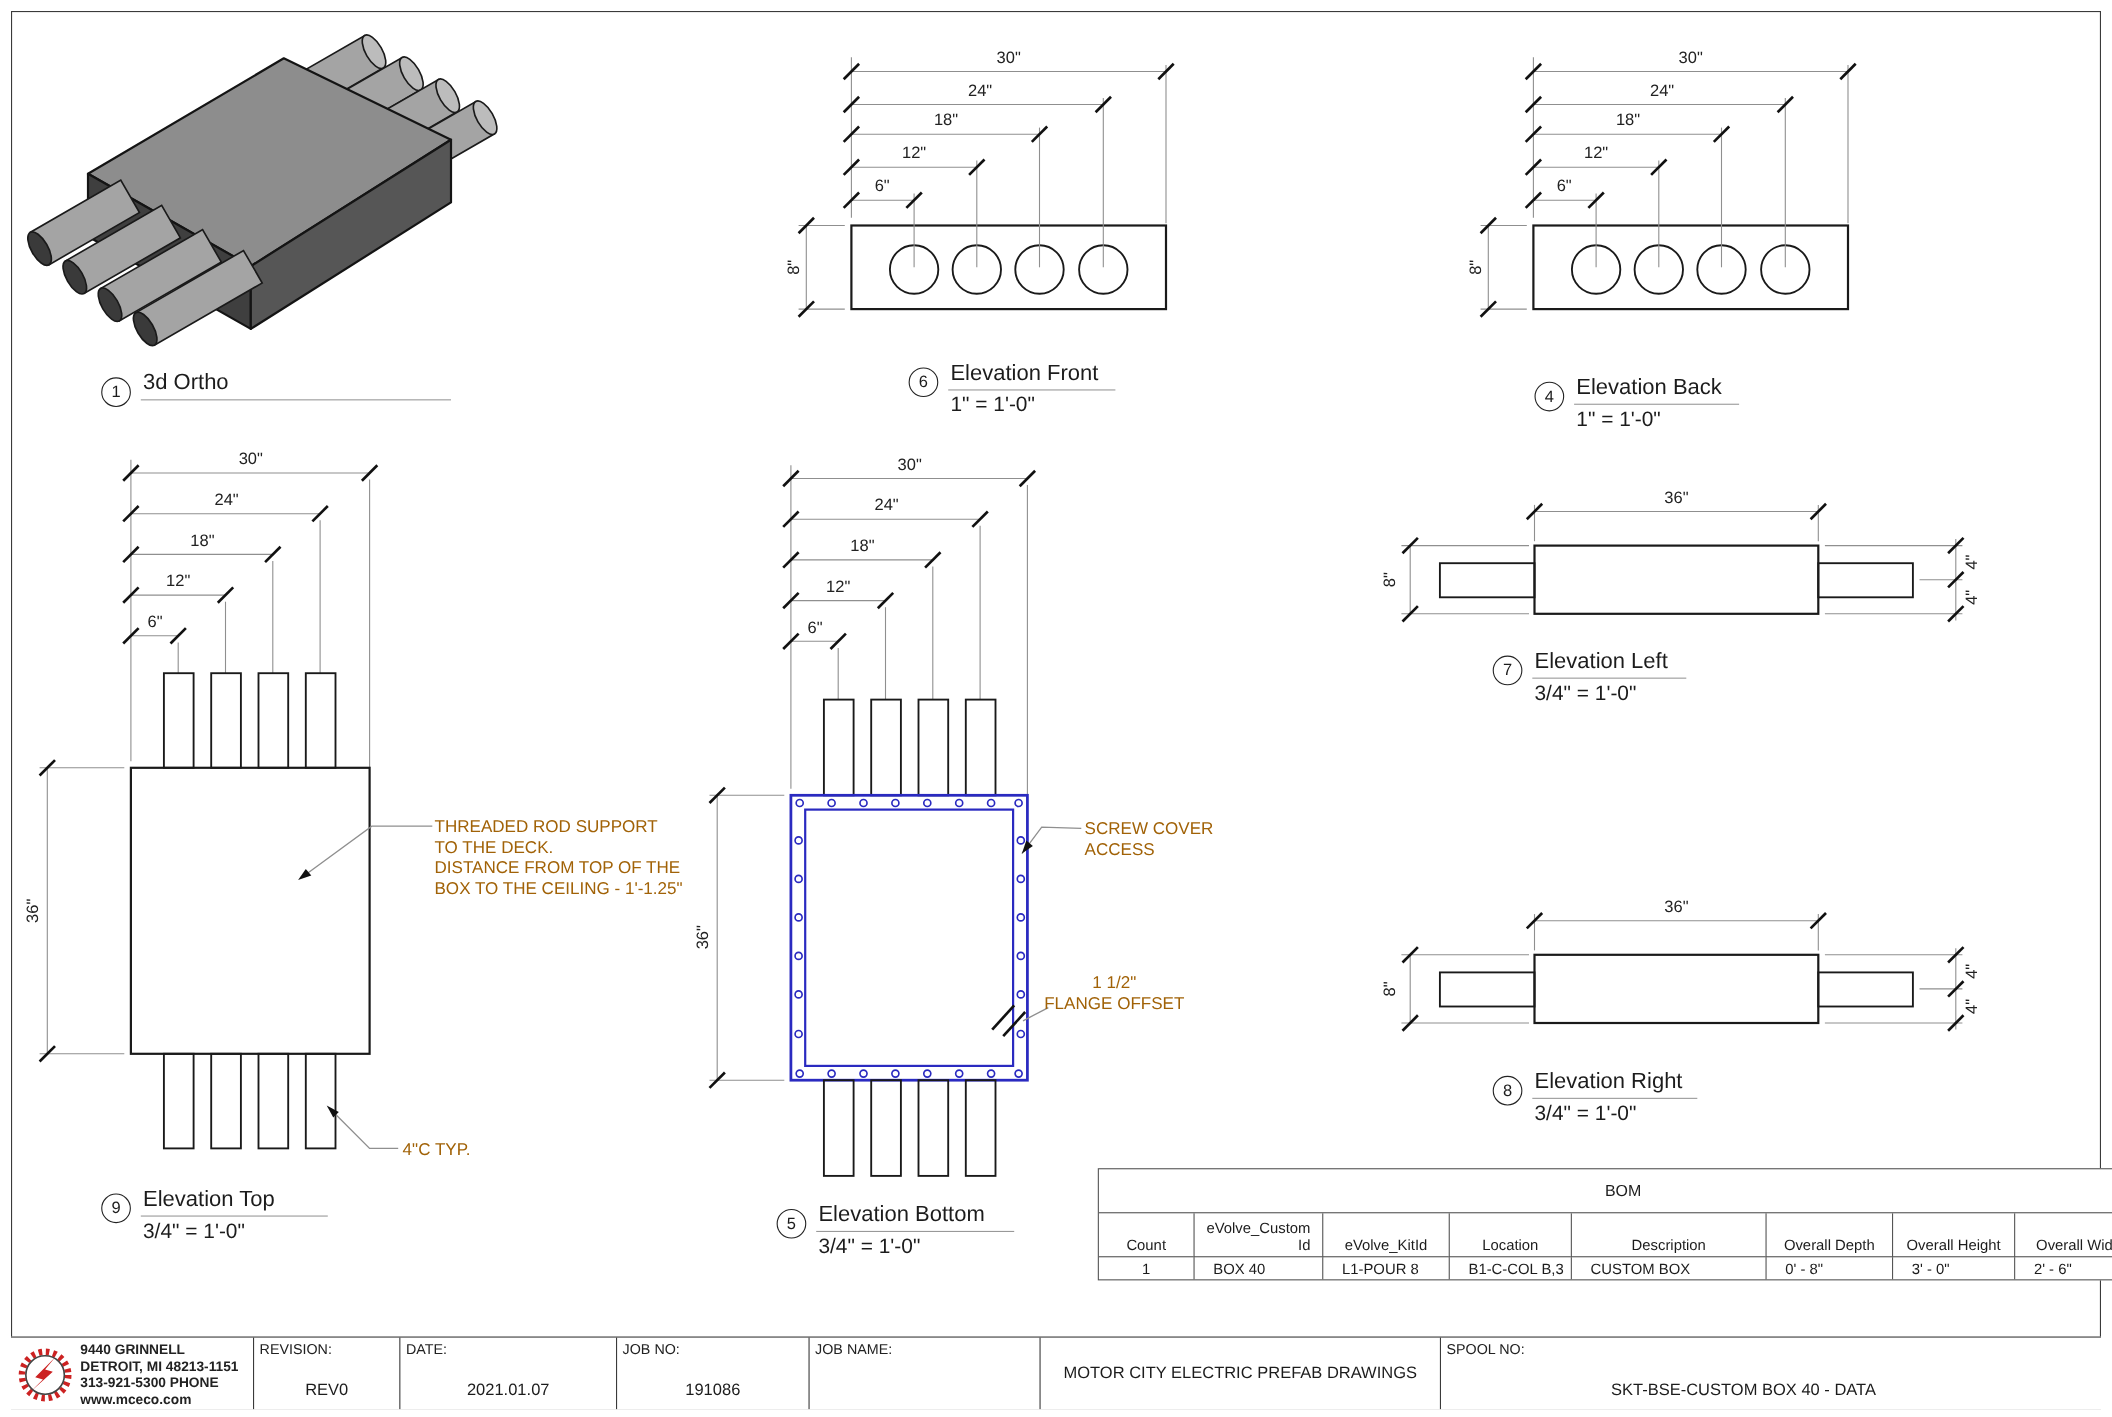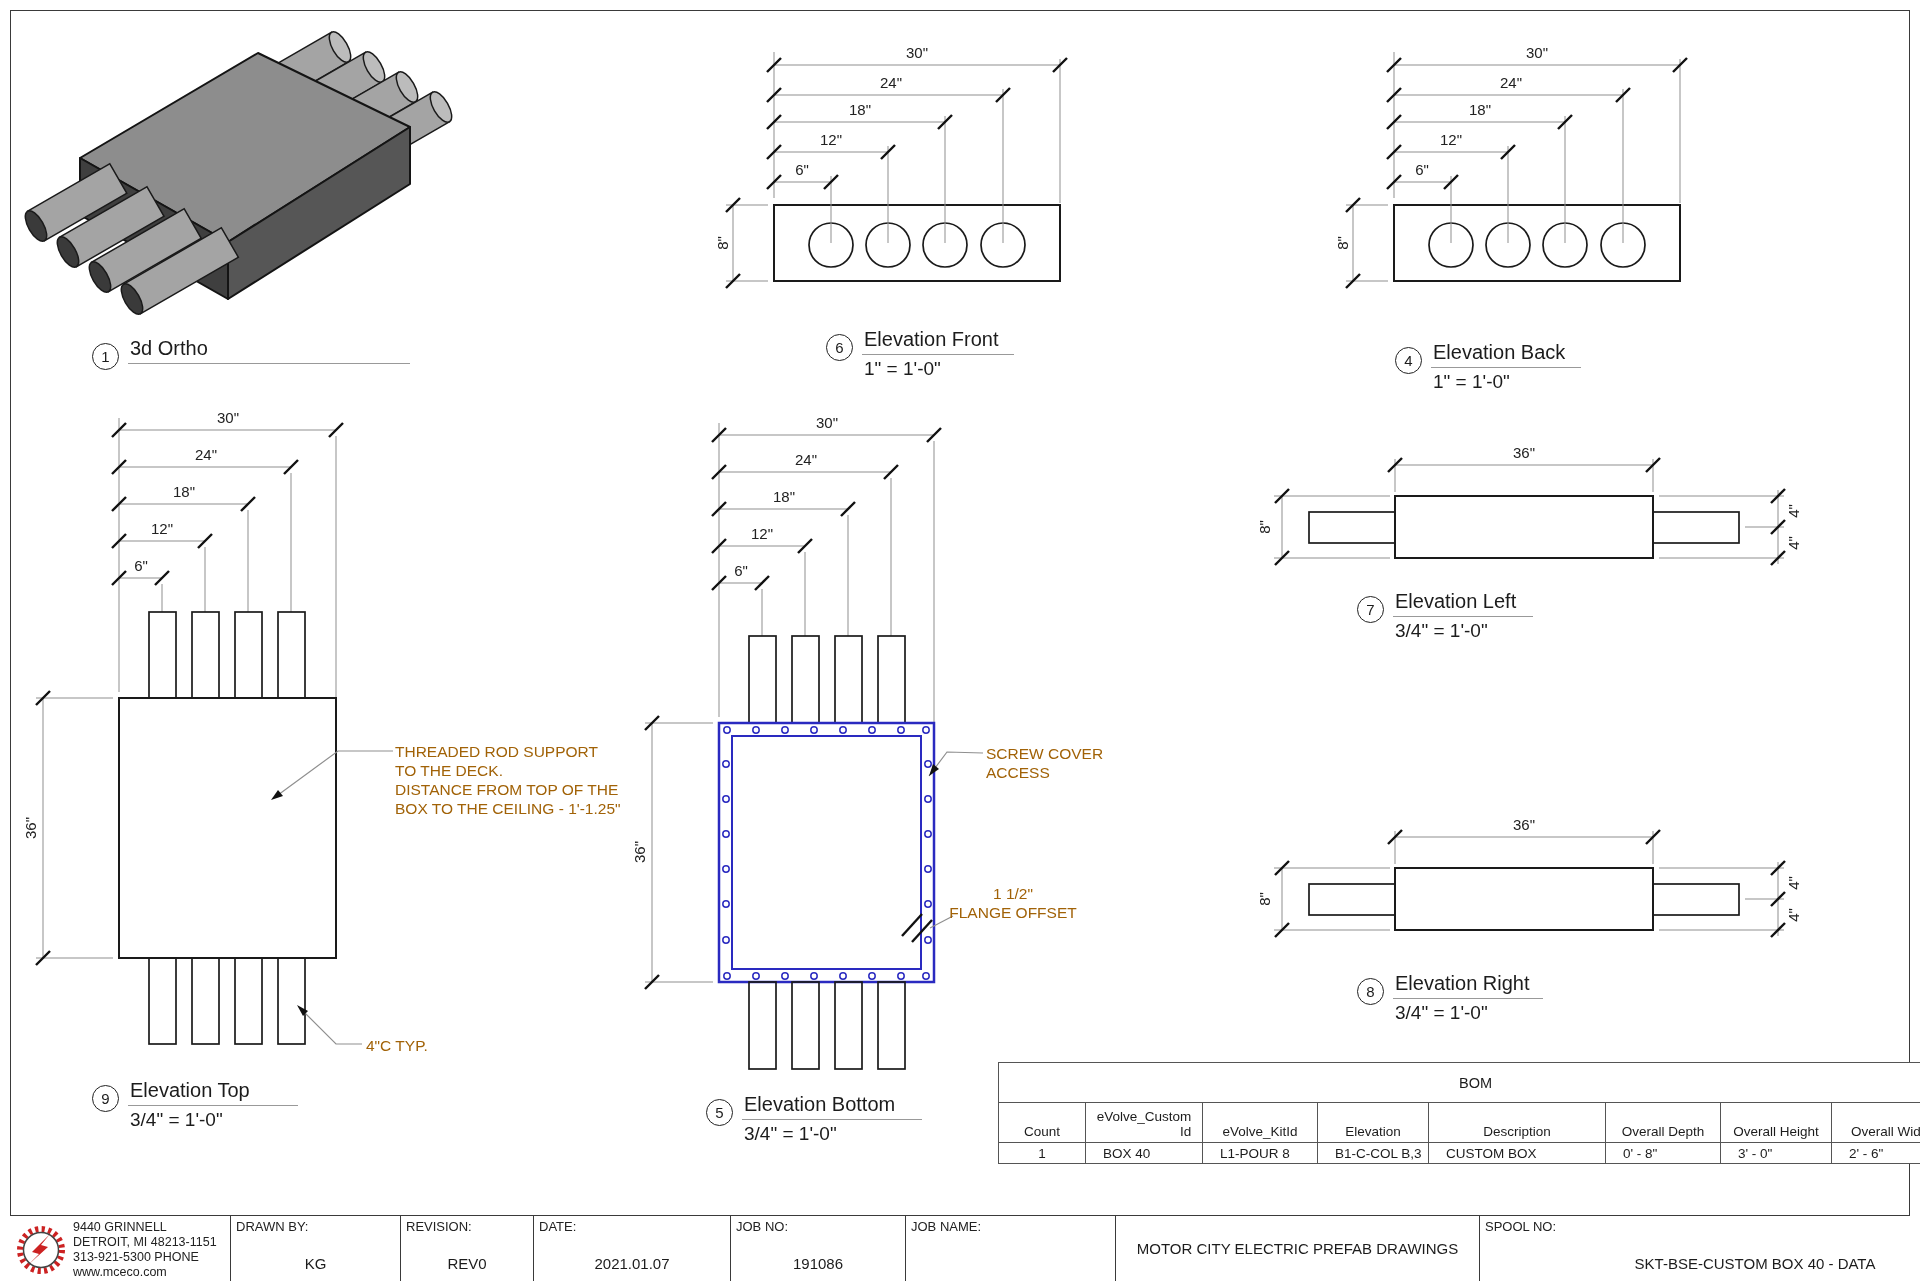--- a/index.html
+++ b/index.html
@@ -29,21 +29,21 @@
 .bh{border-left:1.4px solid #555;border-bottom:1.4px solid #555;display:flex;align-items:flex-end;justify-content:center;text-align:right;white-space:pre-line;min-height:40px;padding:2px 2px 3px 2px}
 .bh:first-child{border-left:none}
 .bd{border-left:1.4px solid #555;height:20px;display:flex;align-items:center;padding-left:17px}
 .bd:first-child{border-left:none;justify-content:center;padding-left:0}
 #tb{position:absolute;left:10px;top:1215px;width:1900px;height:66px;border-top:1.5px solid #3a3a3a;display:flex;background:#fff}
 .tbc{position:relative;border-left:1.4px solid #3a3a3a;height:100%}
 .tbc:first-child{border-left:none}
 .tb-label{position:absolute;left:5px;top:3px;font-size:13px;color:#222}
 .tb-value{position:absolute;left:0;right:0;bottom:9px;text-align:center;font-size:15px}
 .addr{display:flex;gap:6px;padding:4px 2px 2px 5px;align-items:center}
-.addrtxt{font-size:12.5px;line-height:15px;white-space:pre-line;font-weight:400;color:#222}
+.addrtxt{font-size:12.5px;line-height:15px;white-space:pre-line;font-weight:700;color:#222}
 .company{display:flex;align-items:center;justify-content:center;height:100%;font-size:15px;text-align:center}
 </style>
 </head>
 <body>
 
 <div id="sheet">
   <div id="border"></div>
 
   <svg id="lw" width="1920" height="1288" xmlns="http://www.w3.org/2000/svg" xmlns:xlink="http://www.w3.org/1999/xlink">
     <defs>
@@ -424,21 +424,21 @@
       </div>
   </div>
 
   <div id="bom">
     <div class="bom-title">BOM</div>
     <div class="bomgrid">
       <div class="bh">Count</div>
       <div class="bh">eVolve_Custom
 Id</div>
       <div class="bh">eVolve_KitId</div>
-      <div class="bh">Elevation</div>
+      <div class="bh">Location</div>
       <div class="bh">Description</div>
       <div class="bh">Overall Depth</div>
       <div class="bh">Overall Height</div>
       <div class="bh">Overall Width</div>
     </div>
     <div class="bomgrid">
       <div class="bd">1</div>
       <div class="bd">BOX 40</div>
       <div class="bd">L1-POUR 8</div>
       <div class="bd">B1-C-COL B,3</div>
@@ -454,24 +454,20 @@
       <svg width="52" height="52" viewBox="0 0 52 52">
         <circle cx="26" cy="26" r="21" fill="none" stroke="#cc2222" stroke-width="6" stroke-dasharray="3.2,3.4"></circle>
         <circle cx="26" cy="26" r="17.5" fill="#fff" stroke="#444" stroke-width="1.5"></circle>
         <path d="M35,10 L17,28 L24,30 L13,41 L33,23 L26,21 Z" fill="#cc2222"></path>
       </svg>
       <div class="addrtxt">9440 GRINNELL
 DETROIT, MI 48213-1151
 313-921-5300 PHONE
 www.mceco.com</div>
     </div>
-    <div class="tbc" style="width:170px">
-      <div class="tb-label">DRAWN BY:</div>
-      <div class="tb-value">KG</div>
-    </div>
     <div class="tbc" style="width:133px">
       <div class="tb-label">REVISION:</div>
       <div class="tb-value">REV0</div>
     </div>
     <div class="tbc" style="width:197px">
       <div class="tb-label">DATE:</div>
       <div class="tb-value">2021.01.07</div>
     </div>
     <div class="tbc" style="width:175px">
       <div class="tb-label">JOB NO:</div>

